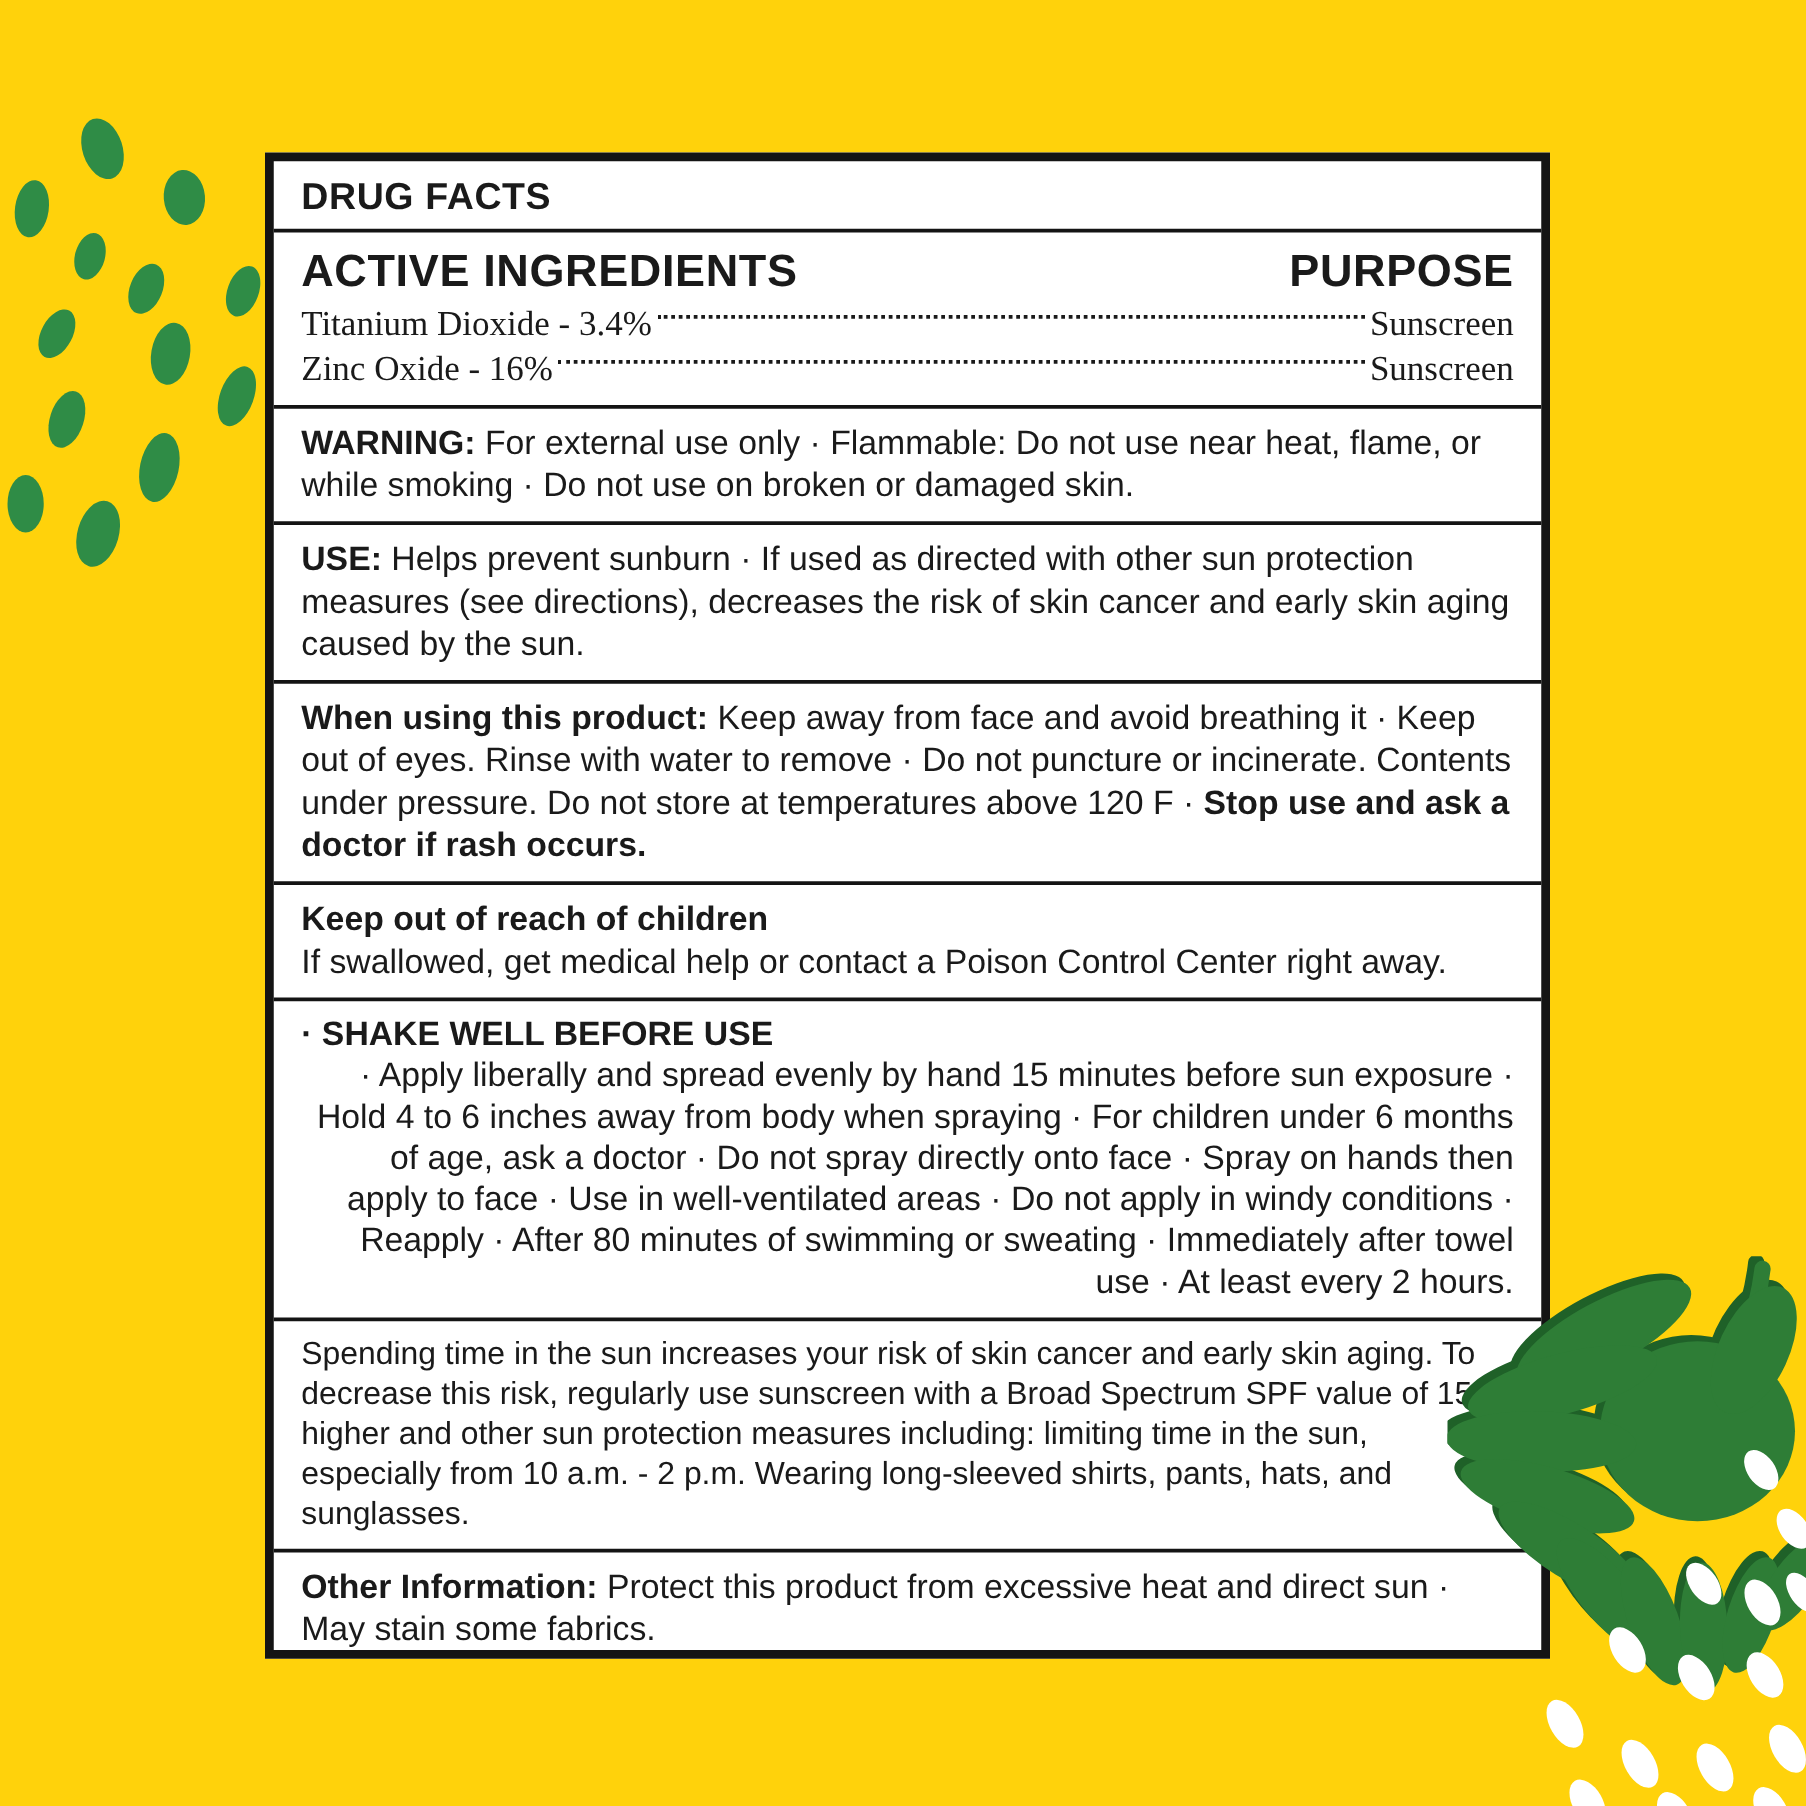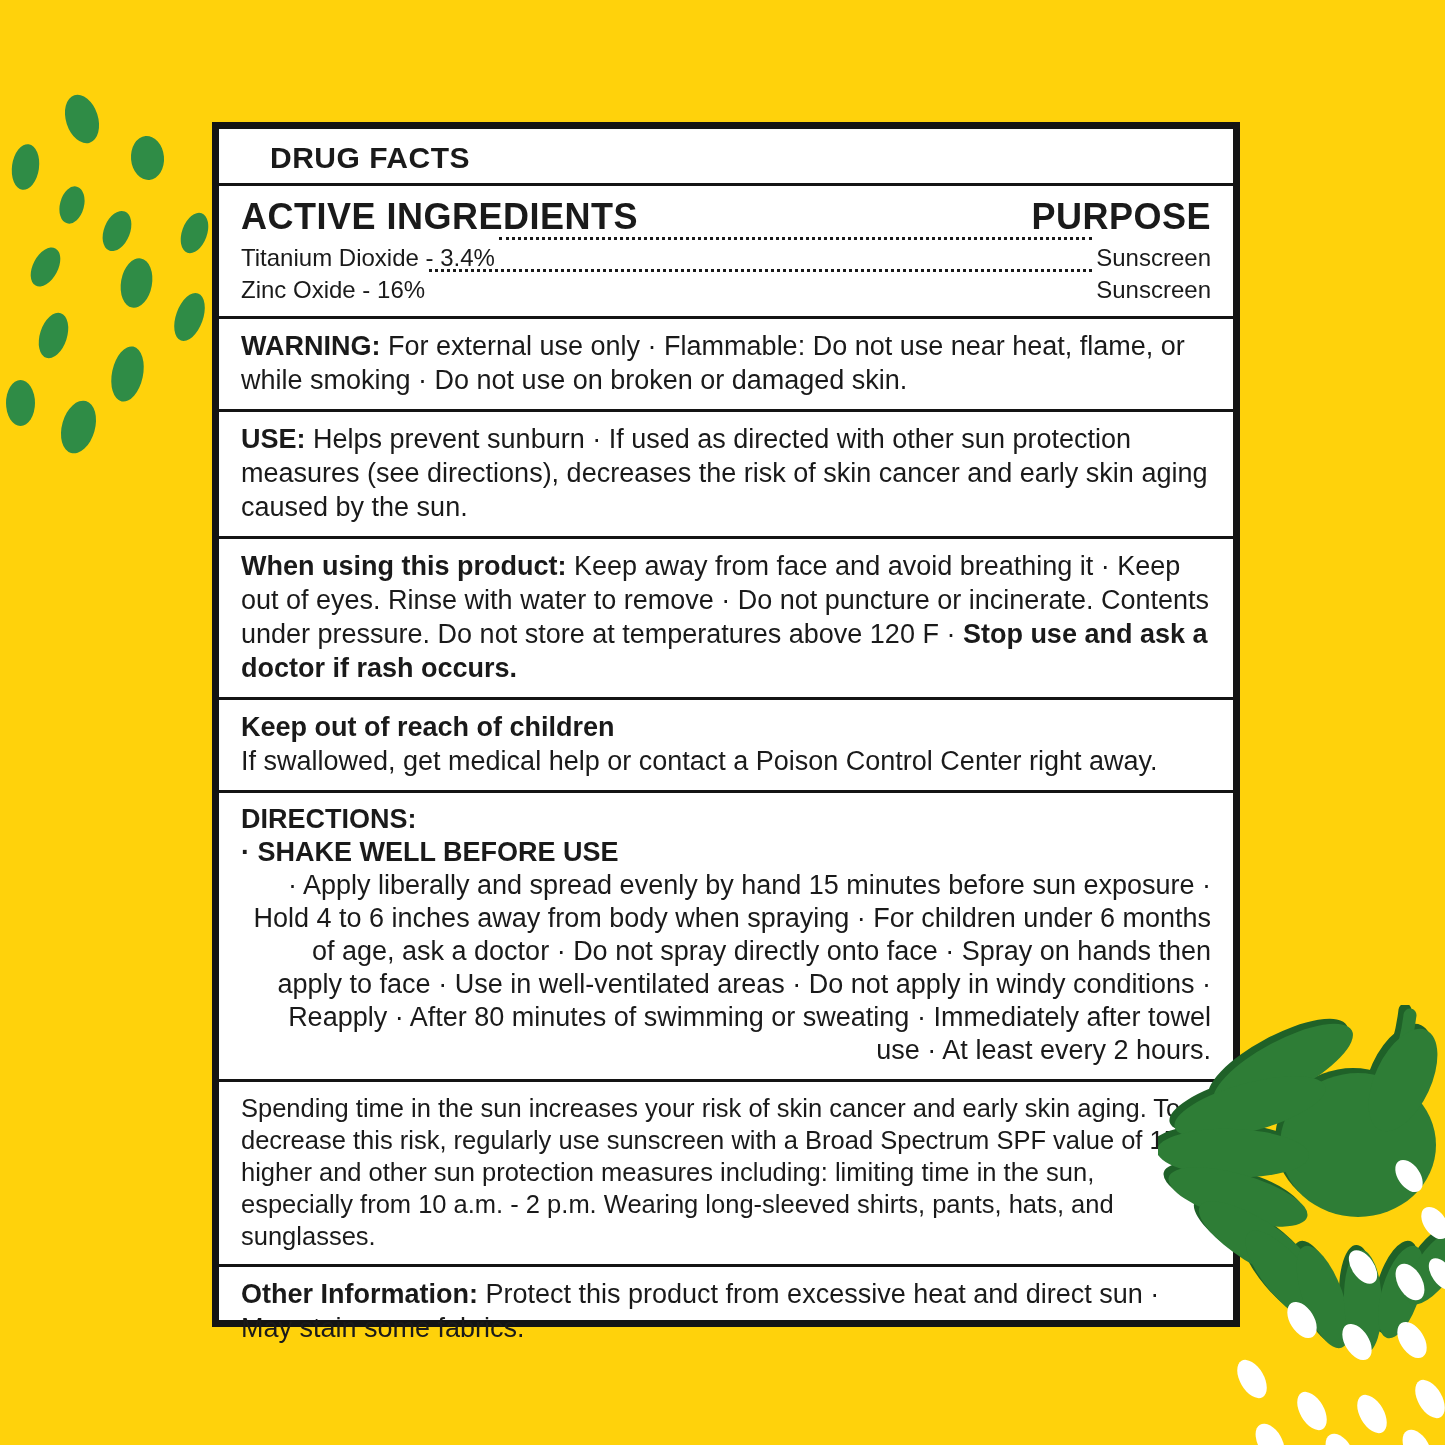--- a/index.html
+++ b/index.html
@@ -23,24 +23,24 @@
 
   
   .label {
     position:absolute; left:212px; top:122px; width:1028px; height:1205px;
     background:#FFFFFF; border:7px solid #141414; box-sizing:border-box; z-index:2;
   }
   .section { border-top:3px solid #141414; padding:10px 22px 12px 22px; }
   .section.first { border-top:none; }
 
   .title-sec { padding:12px 22px 8px 22px; }
-  .drug-title { font-size:30px; font-weight:bold; letter-spacing:0.5px;margin-left:29px; }
+  .drug-title { font-size:30px; font-weight:bold; letter-spacing:0.5px; }
 
   .ai-head { display:flex; justify-content:space-between; font-weight:bold; font-size:36px; letter-spacing:0.5px; margin-bottom:6px; }
-  .ai-row { display:flex; align-items:flex-start; font-size:24px; margin-top:4px; }
+  .ai-row { display:flex; align-items:center; font-size:28px; margin-top:4px;font-family:Liberation Serif, serif; }
   .ai-name { white-space:nowrap; }
   .ai-dots { flex:1; border-bottom:3px dotted #1a1a1a; margin:0 4px; position:relative; top:-7px; min-width:30px; }
   .ai-purpose { white-space:nowrap; }
 
   .para { font-size:27px; line-height:34px; }
   .lead { font-weight:bold; }
   .tail { font-weight:bold; }
 
   .dir-head { font-size:27px; line-height:33px; font-weight:bold; }
   .dir-body { font-size:27px; line-height:33px;text-align:right; }
@@ -101,21 +101,20 @@
   <div class="section">
     <div class="para"><span class="lead">When using this product:</span><span> Keep away from face and avoid breathing it · Keep out of eyes. Rinse with water to remove · Do not puncture or incinerate. Contents under pressure. Do not store at temperatures above 120 F · </span><span class="tail">Stop use and ask a doctor if rash occurs.</span></div>
   </div>
 
   <div class="section">
     <div class="para lead">Keep out of reach of children</div>
     <div class="para">If swallowed, get medical help or contact a Poison Control Center right away.</div>
   </div>
 
   <div class="section">
-    <div class="dir-head">DIRECTIONS:</div>
     <div class="dir-head">· SHAKE WELL BEFORE USE</div>
     <div class="dir-body">· Apply liberally and spread evenly by hand 15 minutes before sun exposure · Hold 4 to 6 inches away from body when spraying · For children under 6 months of age, ask a doctor · Do not spray directly onto face · Spray on hands then apply to face · Use in well-ventilated areas · Do not apply in windy conditions · Reapply · After 80 minutes of swimming or sweating · Immediately after towel use · At least every 2 hours.</div>
   </div>
 
   <div class="section">
     <div class="sun-body">Spending time in the sun increases your risk of skin cancer and early skin aging. To decrease this risk, regularly use sunscreen with a Broad Spectrum SPF value of 15 or higher and other sun protection measures including: limiting time in the sun, especially from 10 a.m. - 2 p.m. Wearing long-sleeved shirts, pants, hats, and sunglasses.</div>
   </div>
 
   <div class="section">
     <div class="para"><span class="lead">Other Information:</span><span> Protect this product from excessive heat and direct sun · May stain some fabrics.</span></div>

